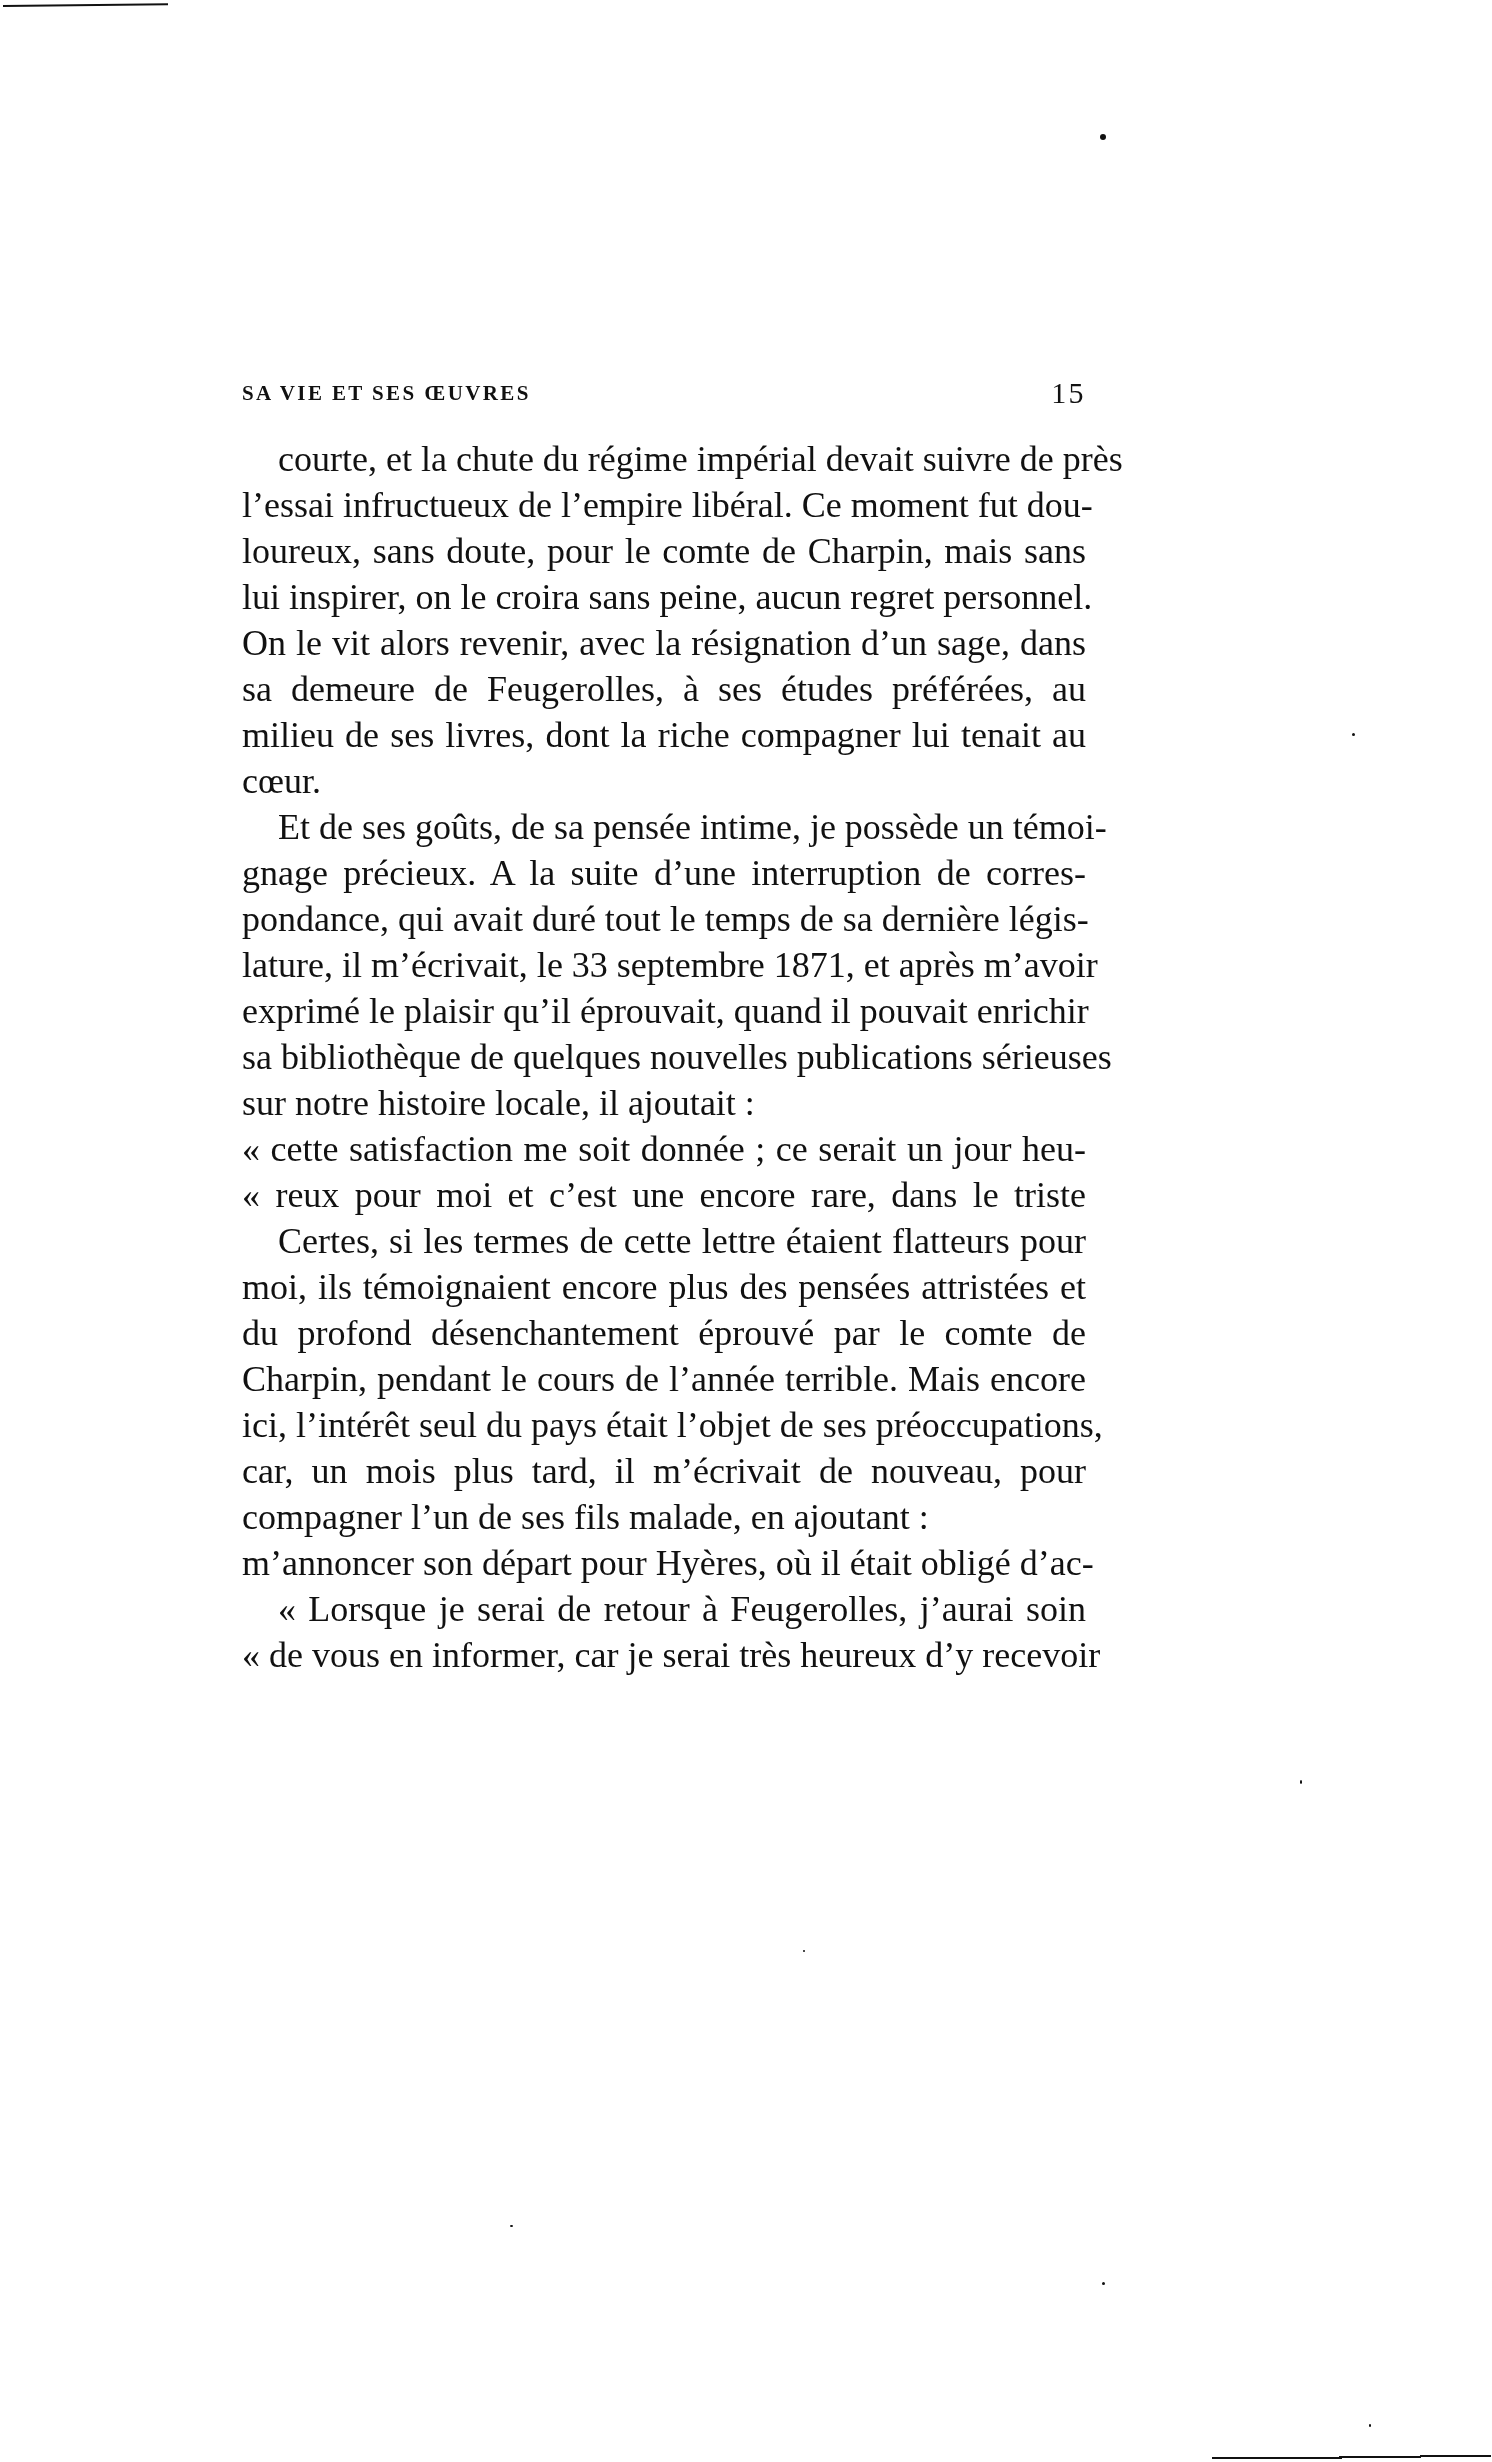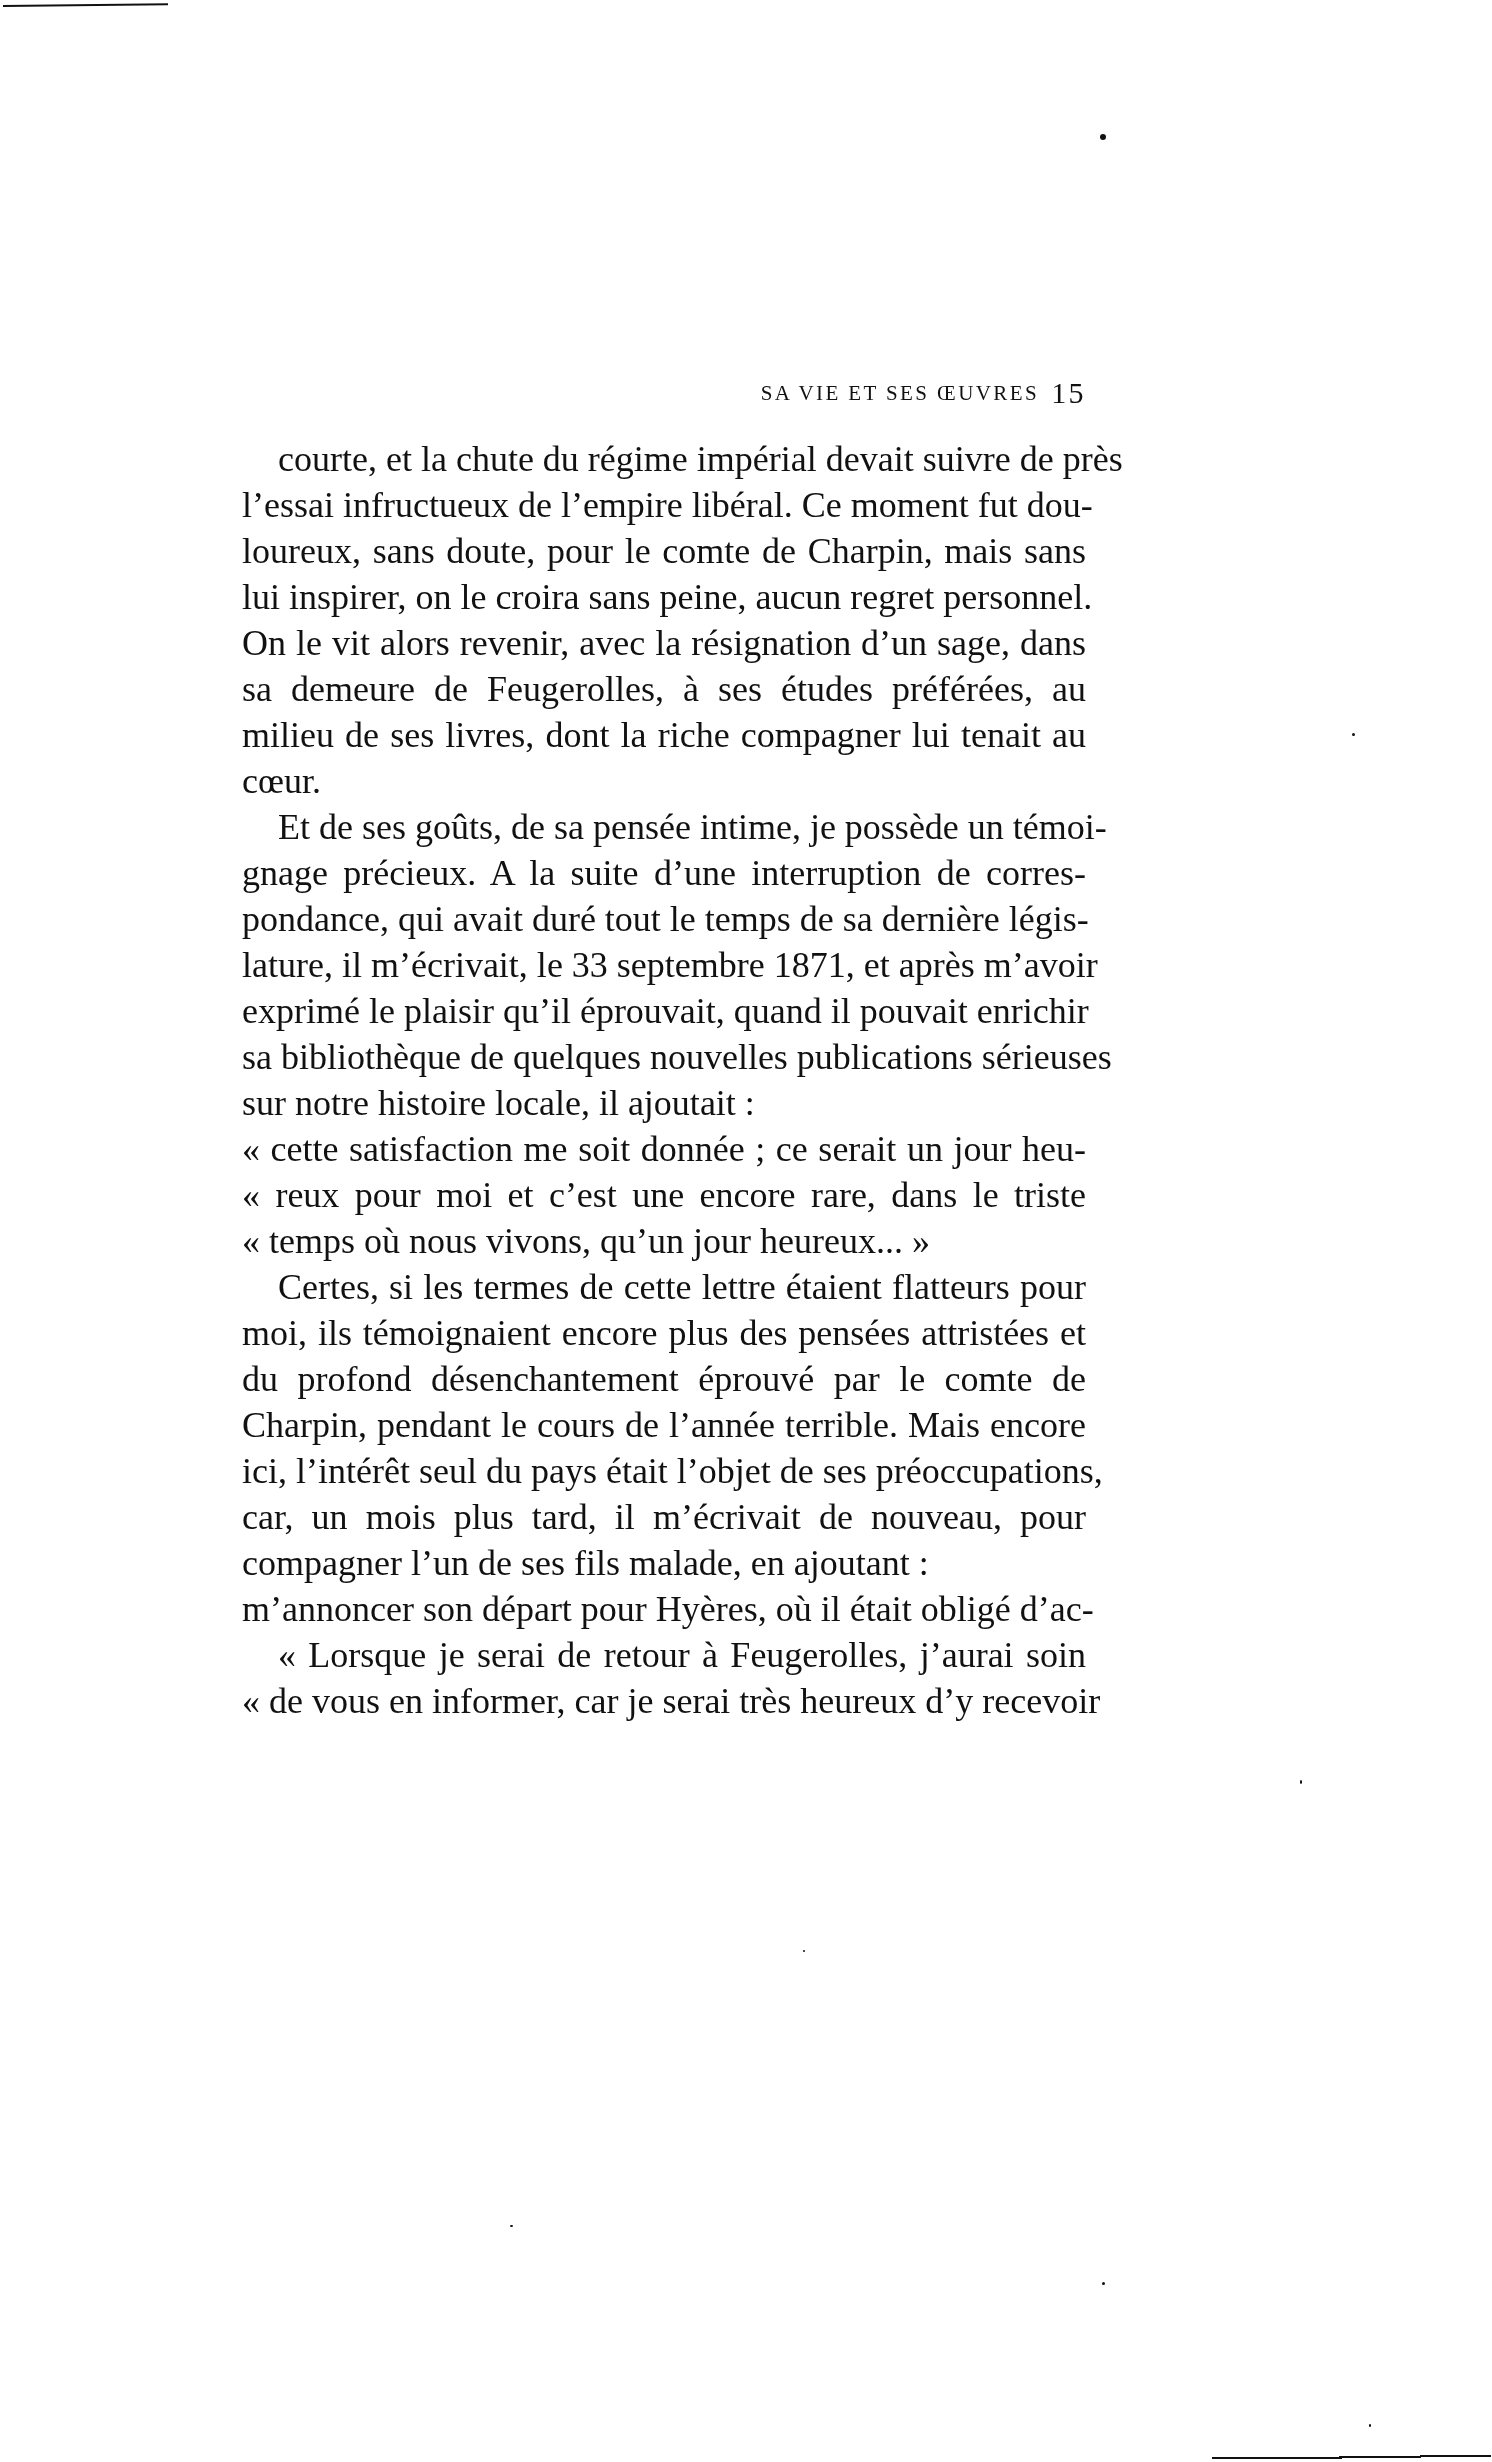--- a/index.html
+++ b/index.html
@@ -45,24 +45,25 @@
     .running-head {
       position: relative;
       height: 44px;
       margin-bottom: 15.7px;
     }
     .running-title {
       position: absolute;
       left: 0;
       right: 0;
       top: 4.7px;
-      text-align: right;
+      text-align: left;
       font-size: 21px;
       letter-spacing: 2.4px;
       padding-right: 47px;
+      font-weight: bold;
     }
     .page-number {
       position: absolute;
       right: 0;
       top: 0;
       font-size: 30px;
       letter-spacing: 2.4px;
     }
     .body-text {
       font-size: 36px;
@@ -119,21 +120,20 @@
         <span class="line">gnage précieux. A la suite d’une interruption de corres-</span>
         <span class="line">pondance, qui avait duré tout le temps de sa dernière légis-</span>
         <span class="line">lature, il m’écrivait, le 33 septembre 1871, et après m’avoir</span>
         <span class="line">exprimé le plaisir qu’il éprouvait, quand il pouvait enrichir</span>
         <span class="line">sa bibliothèque de quelques nouvelles publications sérieuses</span>
         <span class="line last">sur notre histoire locale, il ajoutait :</span>
       </div>
       <div>
         <span class="line">« cette satisfaction me soit donnée ; ce serait un jour heu-</span>
         <span class="line">« reux pour moi et c’est une encore rare, dans le triste</span>
-        <span class="line last">« temps où nous vivons, qu’un jour heureux... »</span>
       </div>
       <div>
         <span class="line indent">Certes, si les termes de cette lettre étaient flatteurs pour</span>
         <span class="line">moi, ils témoignaient encore plus des pensées attristées et</span>
         <span class="line">du profond désenchantement éprouvé par le comte de</span>
         <span class="line">Charpin, pendant le cours de l’année terrible. Mais encore</span>
         <span class="line">ici, l’intérêt seul du pays était l’objet de ses préoccupations,</span>
         <span class="line">car, un mois plus tard, il m’écrivait de nouveau, pour</span>
         <span class="line last">compagner l’un de ses fils malade, en ajoutant :</span>
         <span class="line">m’annoncer son départ pour Hyères, où il était obligé d’ac-</span>

